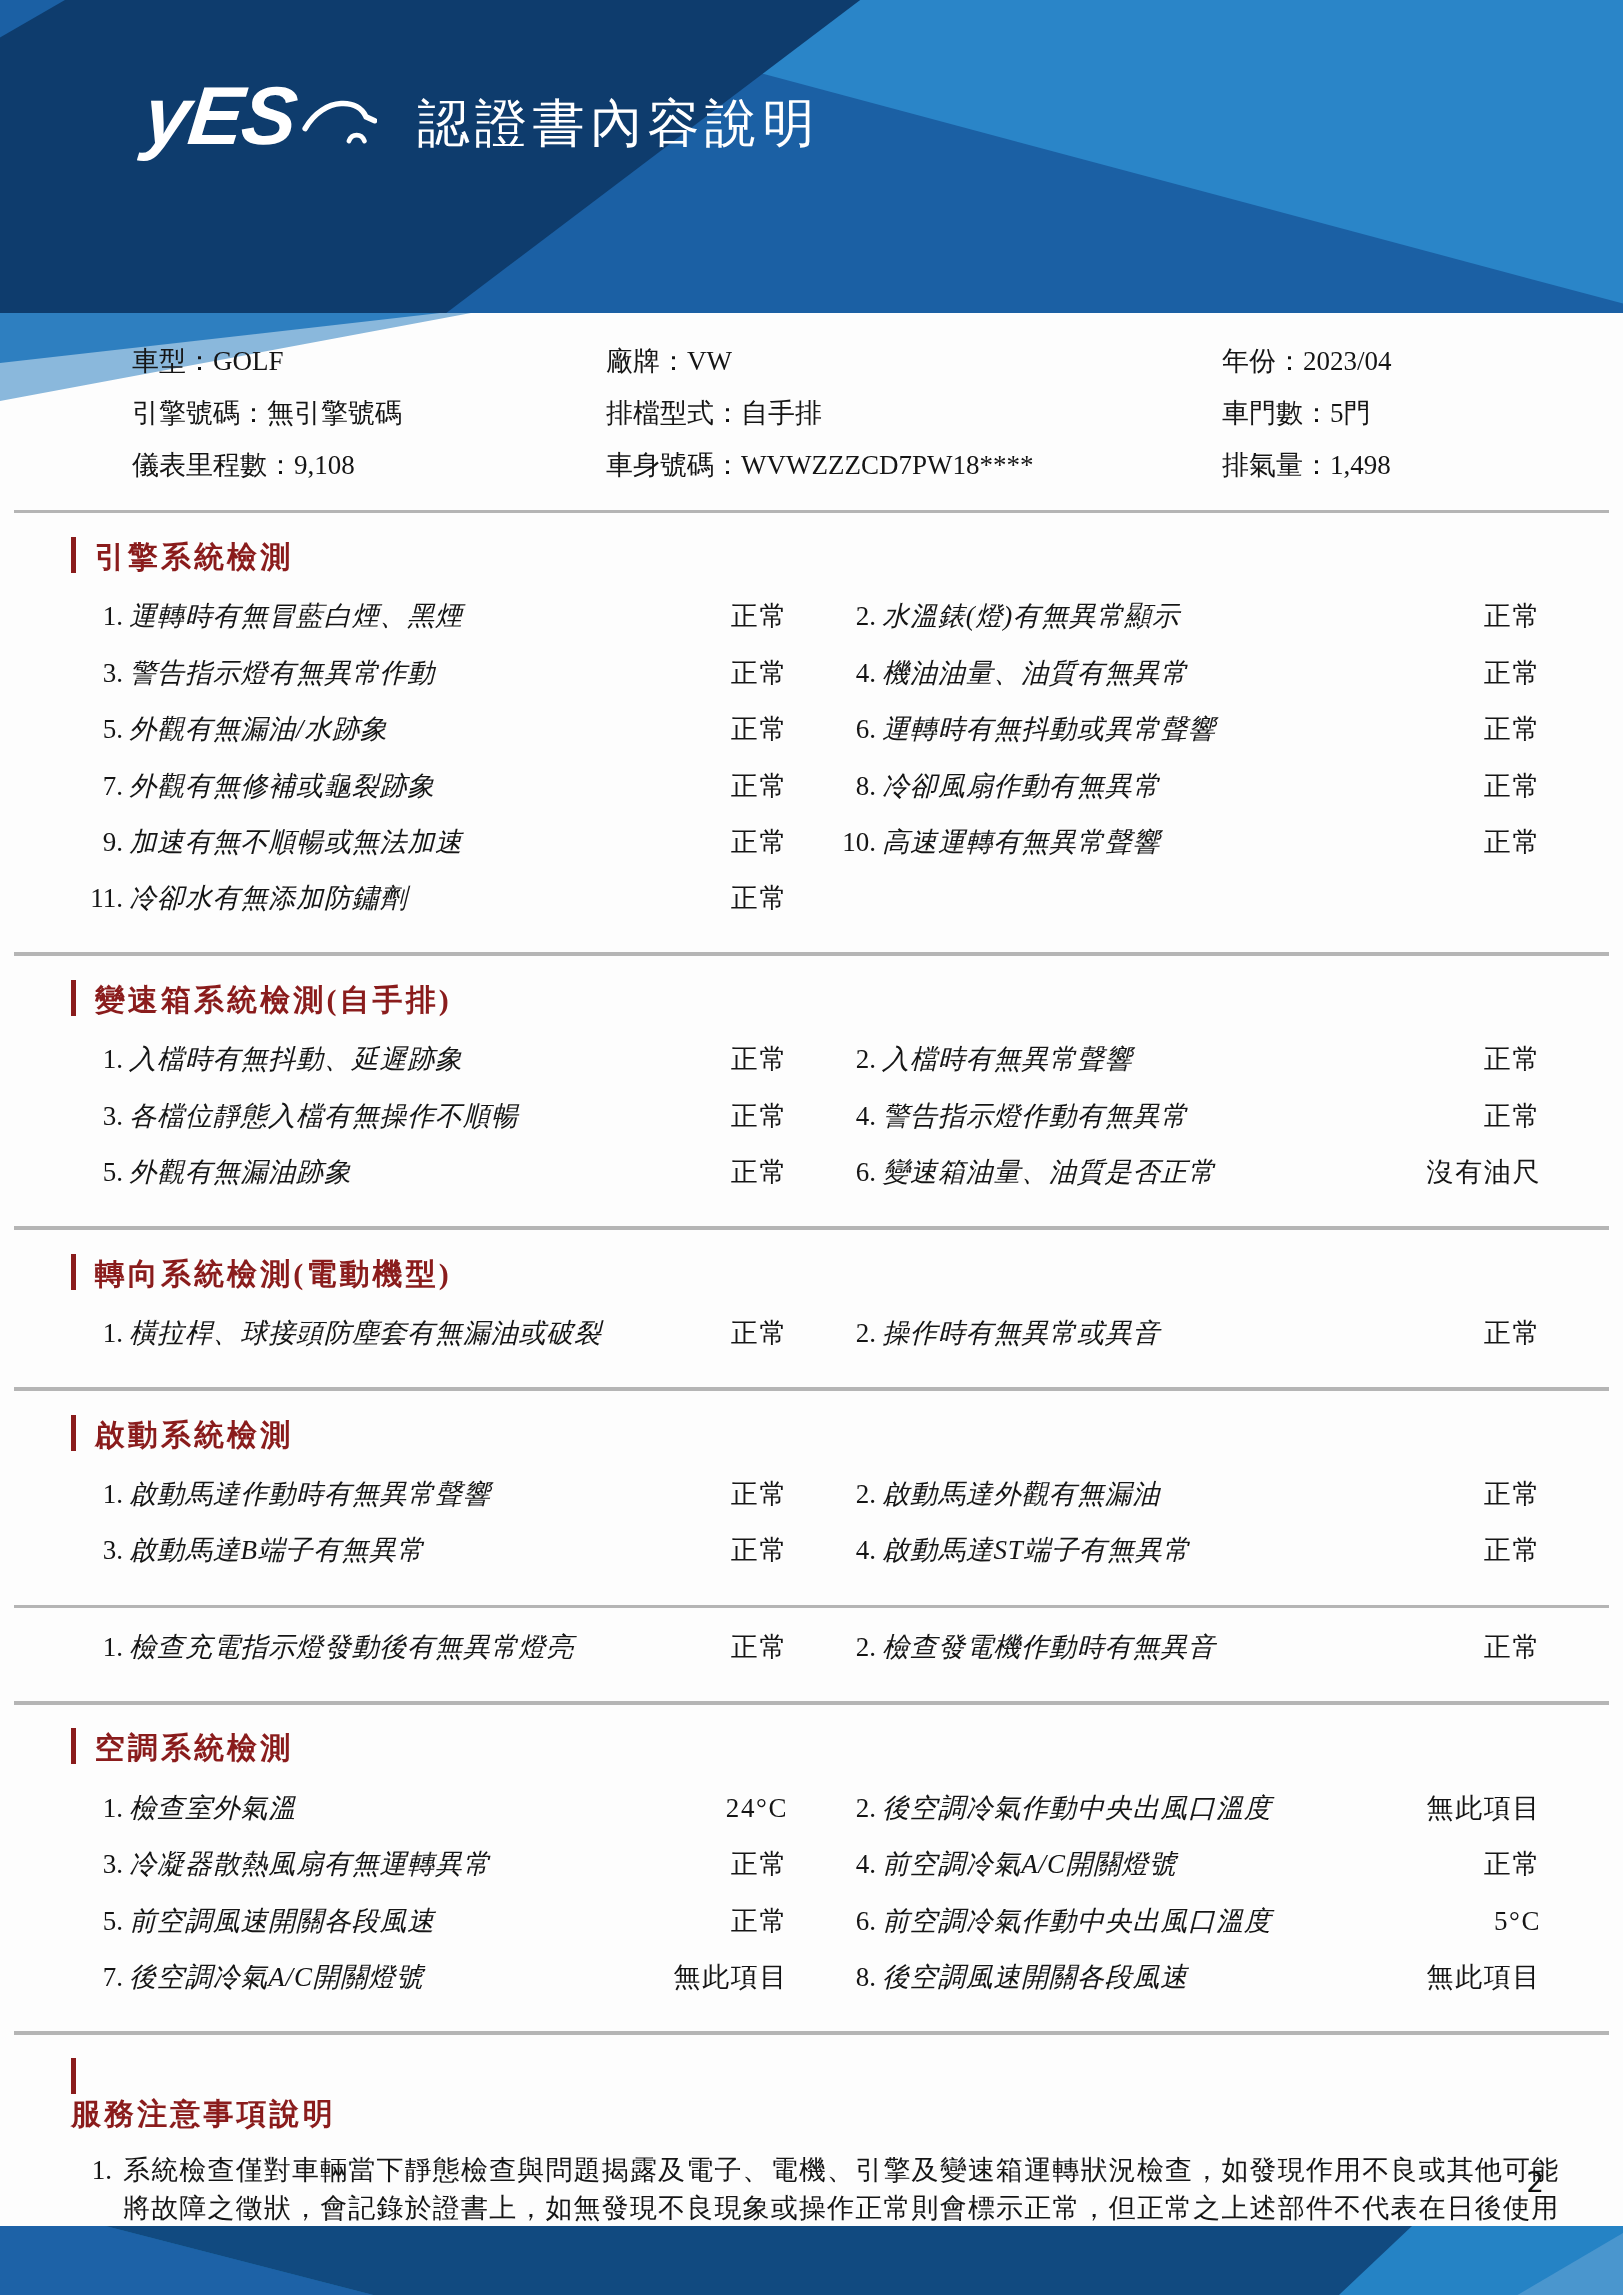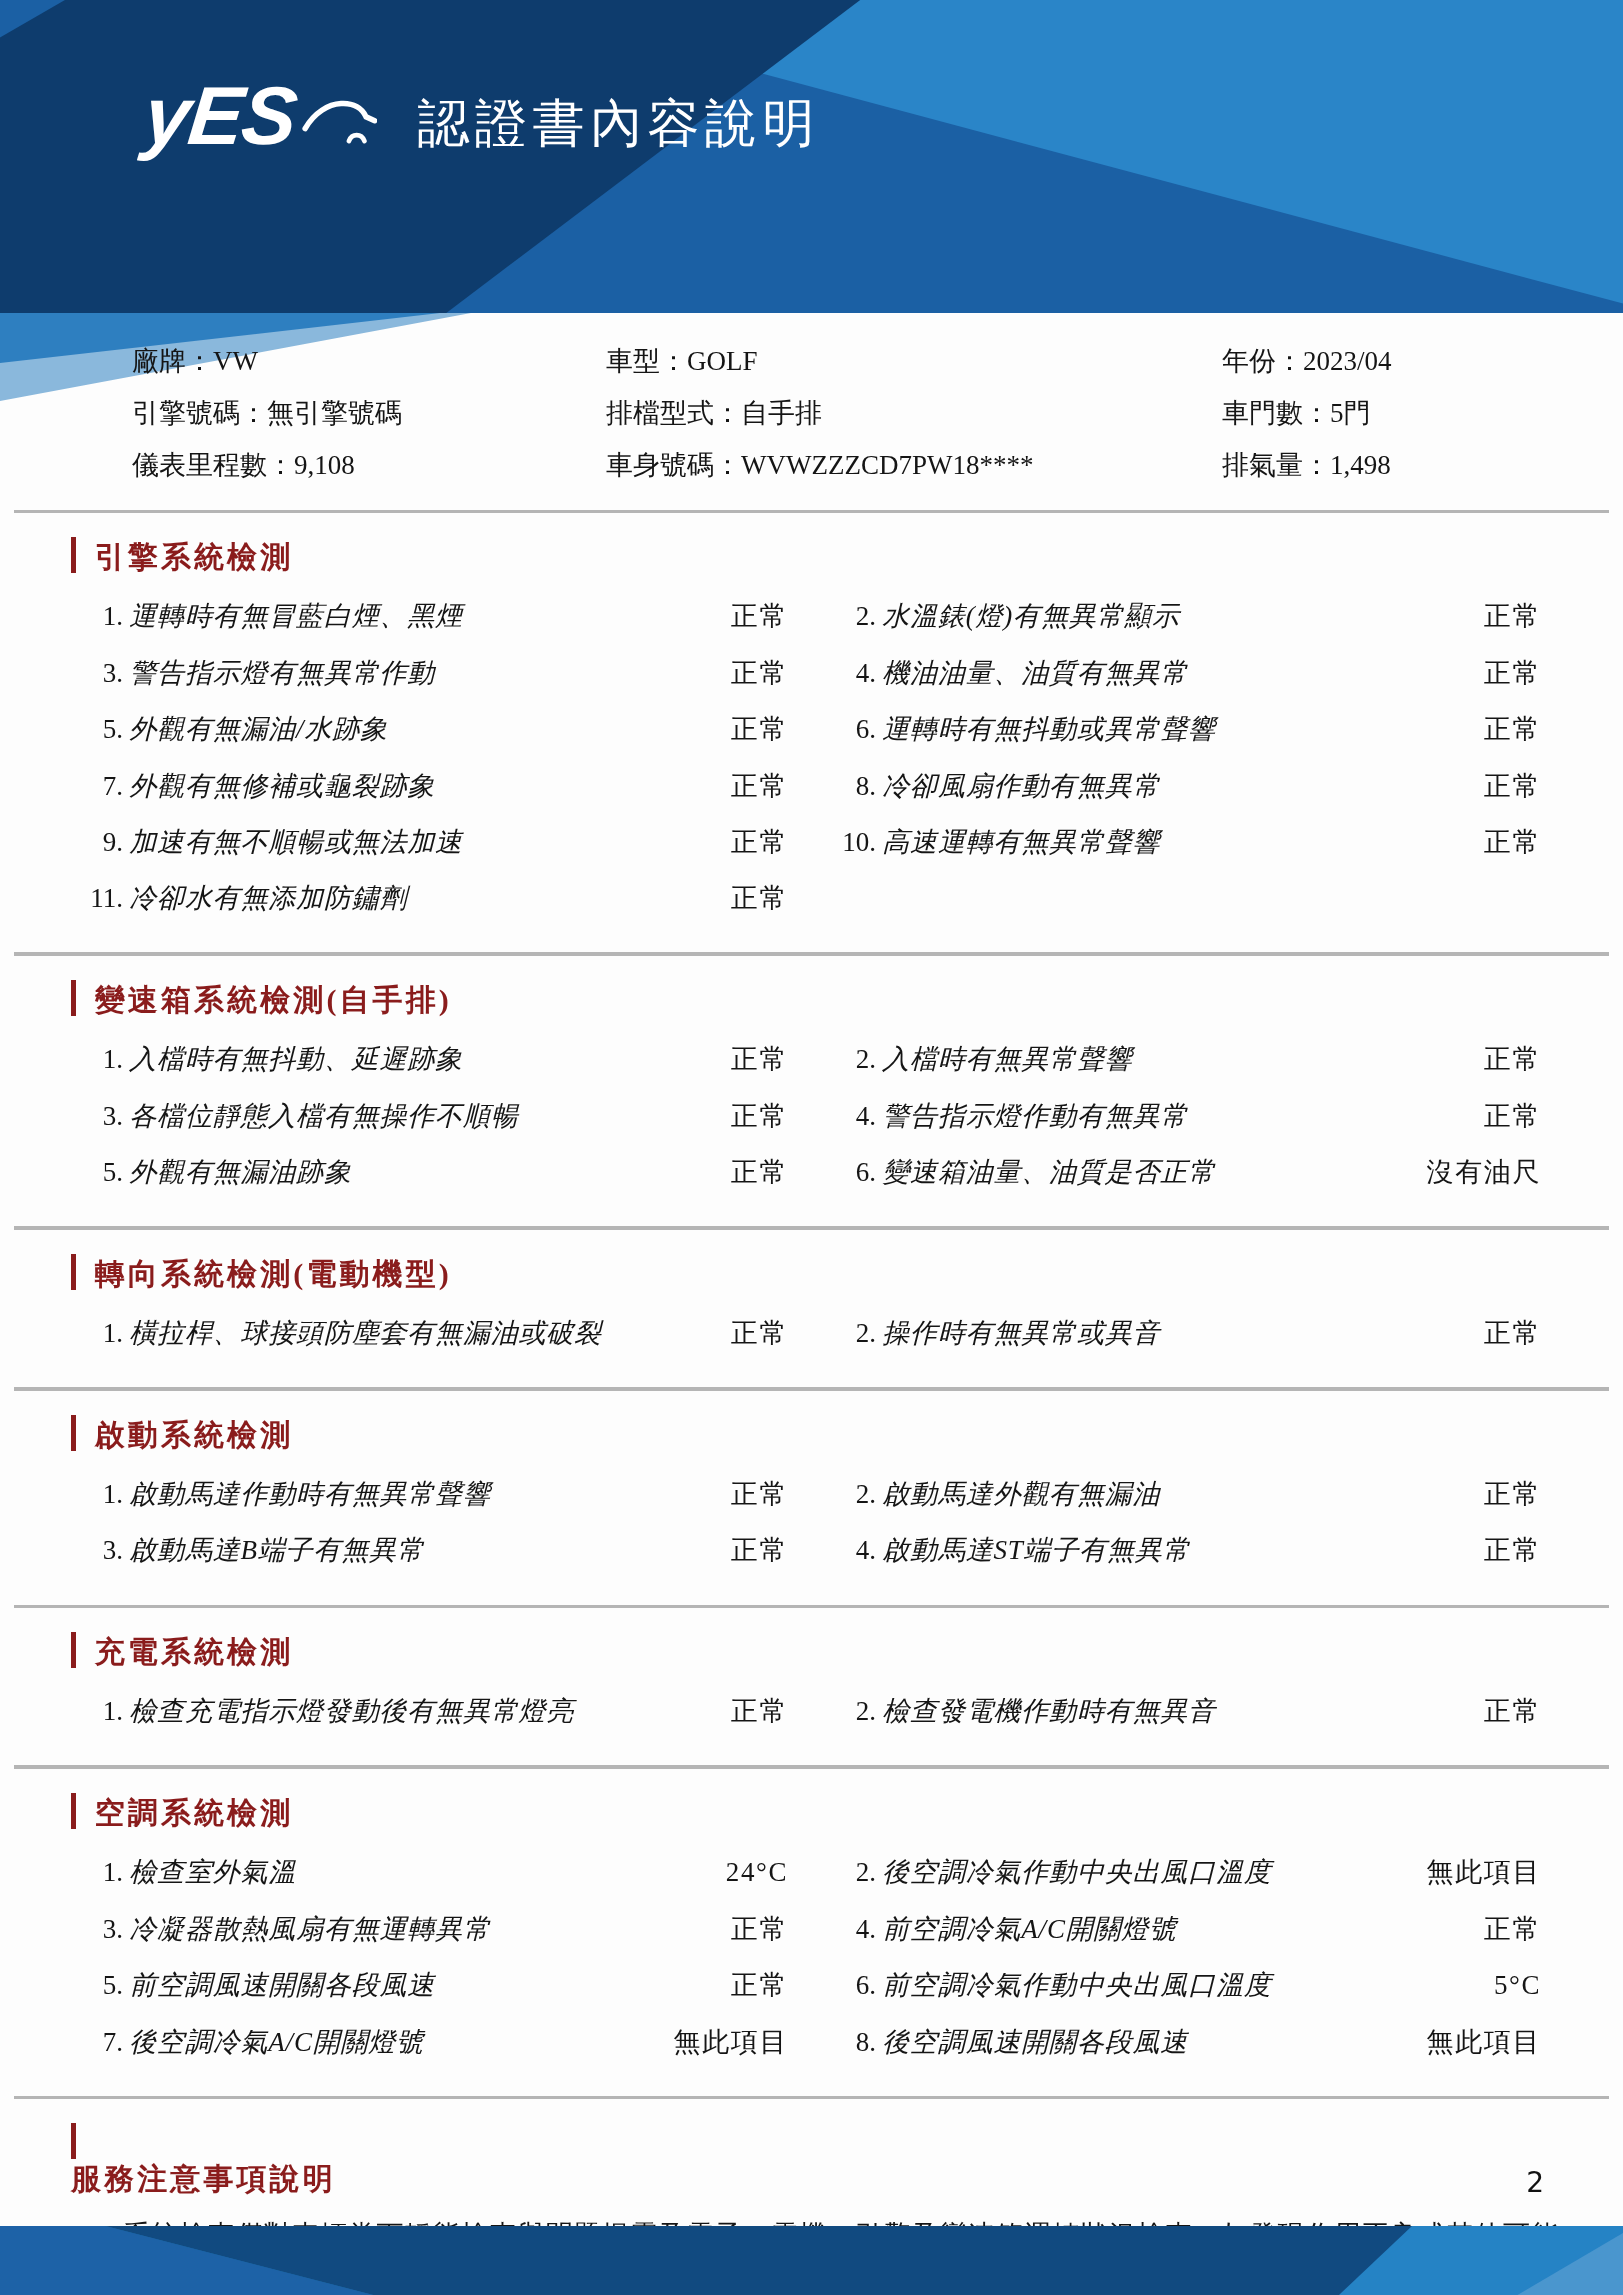--- a/index.html
+++ b/index.html
@@ -85,25 +85,25 @@
     </div>
   </header>
   <div class="wedge w2"></div>
   <div class="wedge w1"></div>
 
   <main>
 
     <div class="info">
 
         <div class="info-cell">
+          <span class="info-label">車型：</span><span class="info-value">GOLF</span>
+        </div>
+
+        <div class="info-cell">
           <span class="info-label">廠牌：</span><span class="info-value">VW</span>
-        </div>
-
-        <div class="info-cell">
-          <span class="info-label">車型：</span><span class="info-value">GOLF</span>
         </div>
 
         <div class="info-cell">
           <span class="info-label">年份：</span><span class="info-value">2023/04</span>
         </div>
 
         <div class="info-cell">
           <span class="info-label">引擎號碼：</span><span class="info-value">無引擎號碼</span>
         </div>
 
@@ -303,24 +303,20 @@
               <div class="item">
                 <span class="no">4.</span>
                 <span class="txt">啟動馬達ST端子有無異常</span>
                 <span class="res">正常</span>
               </div>
             </div>
           <div class="divider"></div>
         </section>
 
         <section class="sec">
-          <div class="sec-head">
-            <span class="bar"></span>
-            <h2 class="sec-title">充電系統檢測</h2>
-          </div>
           <div class="items">
 
               <div class="item">
                 <span class="no">1.</span>
                 <span class="txt">檢查充電指示燈發動後有無異常燈亮</span>
                 <span class="res">正常</span>
               </div>
 
               <div class="item">
                 <span class="no">2.</span>

